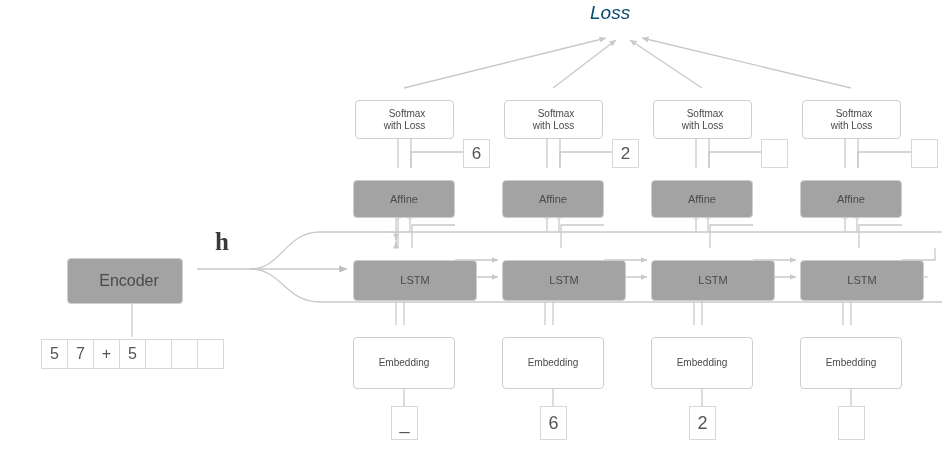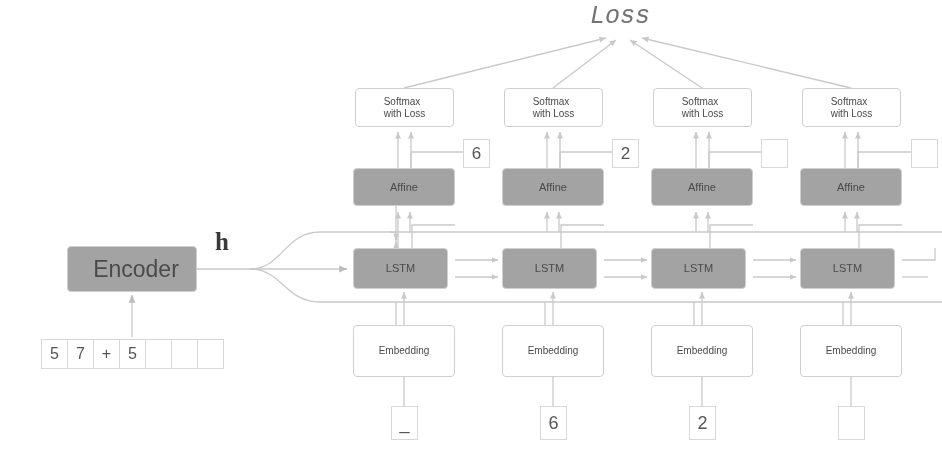--- a/index.html
+++ b/index.html
@@ -1,40 +1,40 @@
 <!DOCTYPE html>
 <html><head>
 <meta charset="utf-8">
 <style>
   html,body{margin:0;padding:0;background:#ffffff;}
   #stage{position:relative;width:942px;height:475px;background:#ffffff;
          font-family:"Liberation Sans",sans-serif;overflow:hidden;}
   .box{position:absolute;box-sizing:border-box;display:flex;align-items:center;
-       justify-content:center;text-align:left;line-height:1.15;}
+       justify-content:center;text-align:right;line-height:1.15;margin-top:12px;}
   .gray-box{background:#a3a3a3;border:1px solid #cfcfcf;border-radius:4px;
             color:#4a4a4a;}
   .white-box{background:#ffffff;border:1px solid #cfcfcf;border-radius:4px;
              color:#4a4a4a;}
-  .enc{width:130px;height:46px;font-size:23px;padding-left:8px;}
+  .enc{width:116px;height:46px;font-size:16px;padding-left:8px;}
   .affine{width:102px;height:38px;font-size:11px;}
-  .lstm{width:95px;height:41px;font-size:11px;}
+  .lstm{width:124px;height:41px;font-size:11px;}
   .embed{width:102px;height:52px;font-size:10px;}
   .softmax{width:99px;height:39px;font-size:10px;white-space:pre-line;}
   .cell{width:27px;height:30px;font-size:16px;color:#555;
         background:#fff;border:1px solid #d8d8d8;box-sizing:border-box;
         display:flex;align-items:center;justify-content:center;position:absolute;}
   .tbox{width:27px;height:29px;font-size:17px;}
   .ibox{width:27px;height:34px;font-size:18px;}
   #seq{position:absolute;left:41px;top:339px;display:flex;}
   #seq .cell{position:relative;margin-left:-1px;}
   #seq .cell:first-child{margin-left:0;}
   .h-label{position:absolute;font-family:"Liberation Serif",serif;font-weight:bold;
            font-size:25px;color:#3a3a3a;}
-  .loss-label{position:absolute;font-family:Liberation Mono, monospace;
-              font-style:italic;font-size:25px;color:#737373;}
+  .loss-label{position:absolute;font-family:Liberation Sans, sans-serif;
+              font-style:italic;font-size:19px;color:#0c4a6e;}
   svg.wires{position:absolute;left:0;top:0;width:942px;height:475px;
             pointer-events:none;}
 </style>
 </head>
 <body>
 
 <div id="stage">
 
   <svg class="wires" viewBox="0 0 942 475">
     <defs>

